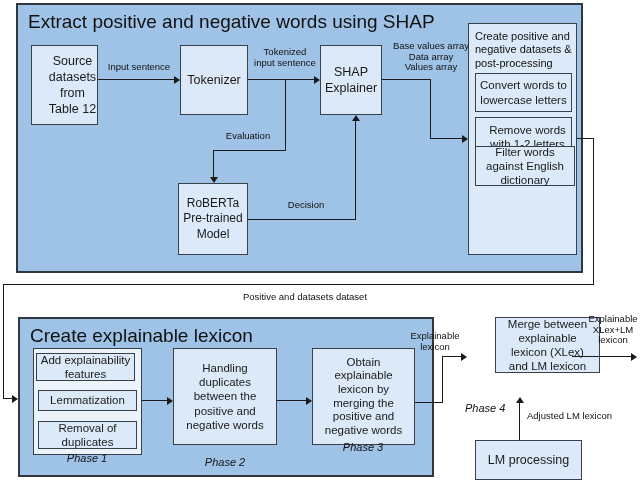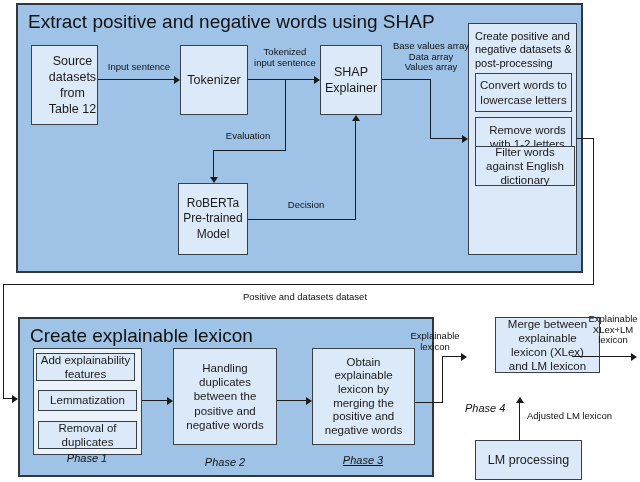--- a/index.html
+++ b/index.html
@@ -126,21 +126,21 @@
 positive and
 negative words</div>
   <div class="phase" style="left:185px; top:456px; width:80px;">Phase 2</div>
 
   <div class="box small" style="left:312px; top:348px; width:103px; height:97px; line-height:1.18;">Obtain
 explainable
 lexicon by
 merging the
 positive and
 negative words</div>
-  <div class="phase" style="left:323px; top:454px; width:80px;text-decoration:underline;">Phase 3</div>
+  <div class="phase" style="left:323px; top:441px; width:80px;">Phase 3</div>
 
   <div class="ln h" style="left:142px; top:400px; width:26px;"></div>
   <div class="ah r" style="left:167px; top:397px;"></div>
   <div class="ln h" style="left:277px; top:400px; width:30px;"></div>
   <div class="ah r" style="left:306px; top:397px;"></div>
 
   <div class="ln h" style="left:415px; top:402px; width:28px;"></div>
   <div class="ln v" style="left:442px; top:356px; height:47px;"></div>
   <div class="ln h" style="left:442px; top:356px; width:20px;"></div>
   <div class="ah r" style="left:461px; top:353px;"></div>

